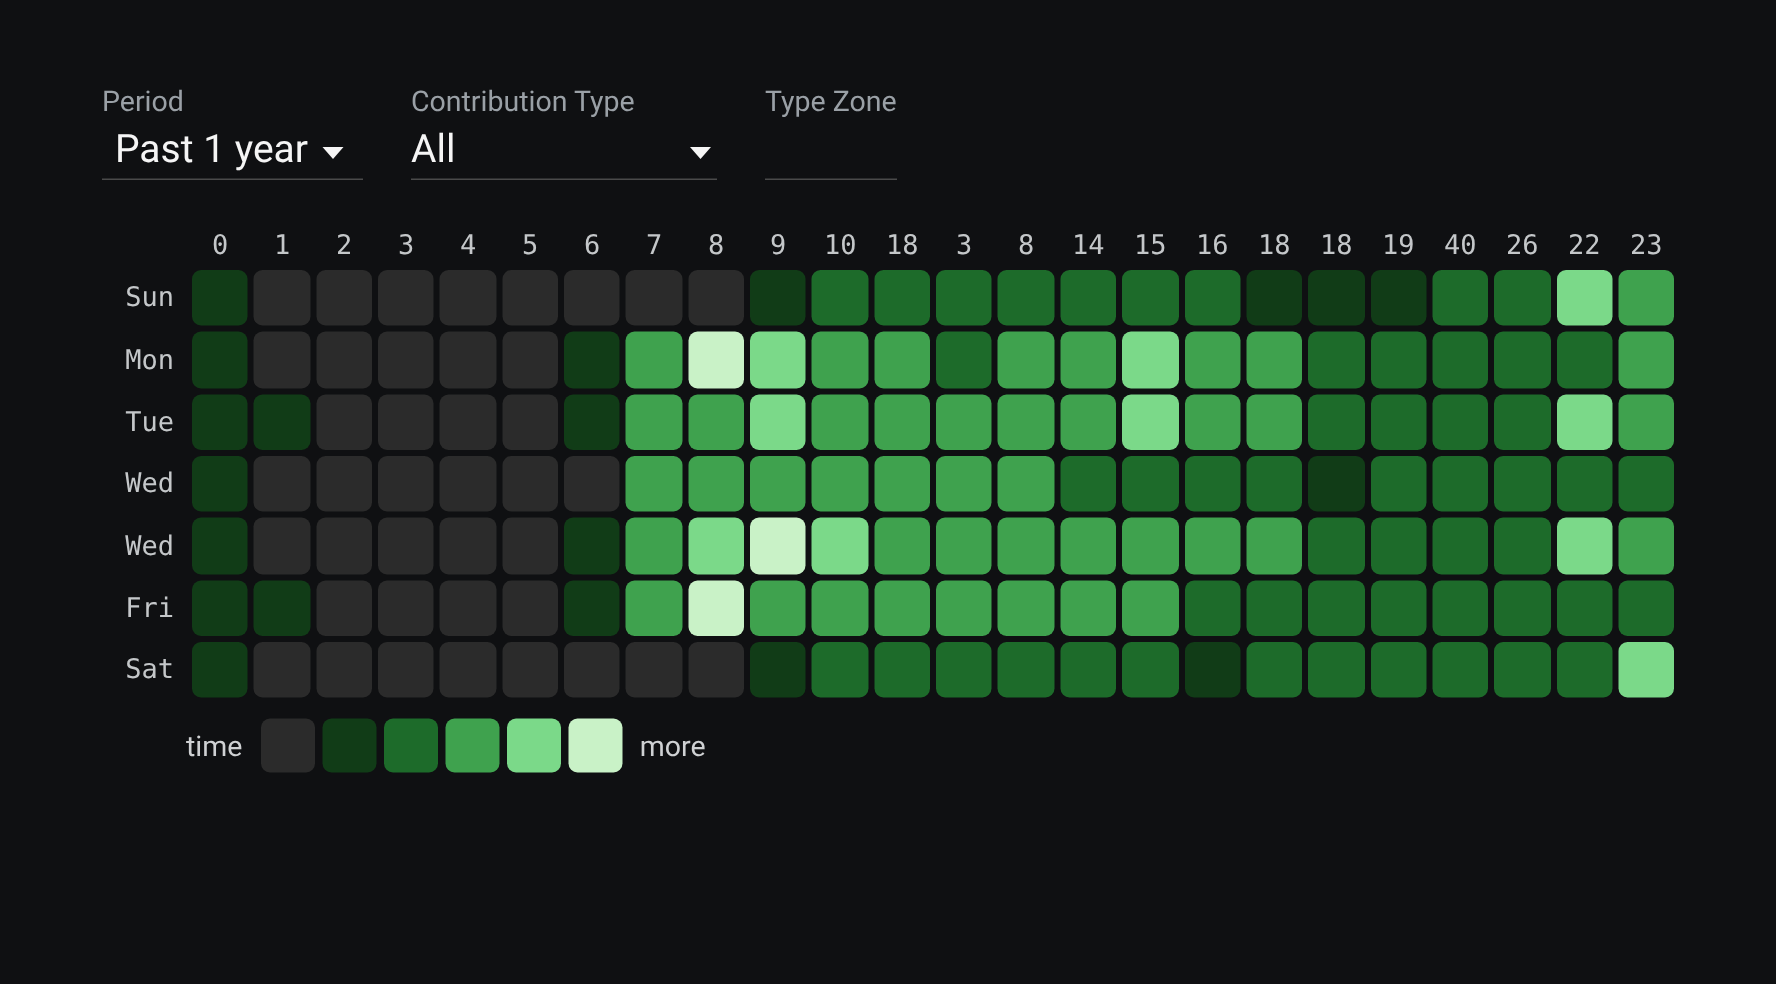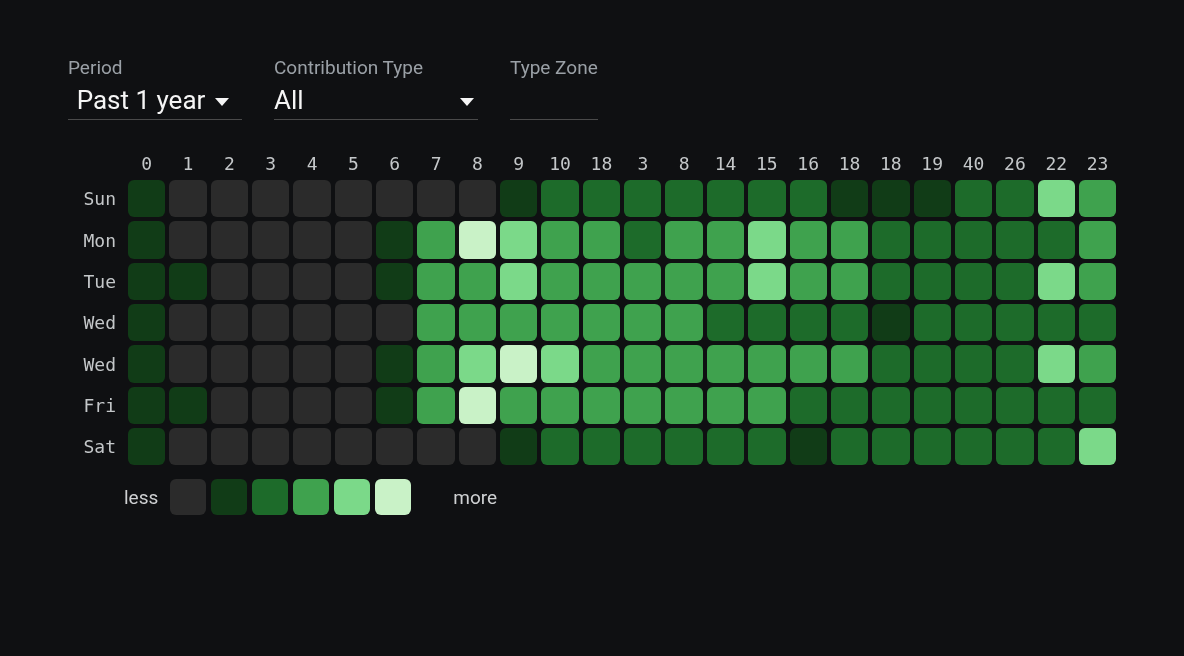--- a/index.html
+++ b/index.html
@@ -122,21 +122,20 @@
   .legend-scale {
     display: flex;
     gap: 5px;
   }
   .legend-cell {
     width: 36px;
     height: 36px;
     border-radius: 6px;
   }
   .legend-more {
-    margin-left: 30px;
   }
 </style>
 </head>
 <body>
 
 <div class="wrap">
 
   <div class="filters">
 
     <div class="filter w-period">
@@ -364,21 +363,21 @@
         <div class="cell" title="Sat 18:00 — level 2" style="background: rgb(29, 107, 42);"></div>
         <div class="cell" title="Sat 19:00 — level 2" style="background: rgb(29, 107, 42);"></div>
         <div class="cell" title="Sat 20:00 — level 2" style="background: rgb(29, 107, 42);"></div>
         <div class="cell" title="Sat 21:00 — level 2" style="background: rgb(29, 107, 42);"></div>
         <div class="cell" title="Sat 22:00 — level 2" style="background: rgb(29, 107, 42);"></div>
         <div class="cell" title="Sat 23:00 — level 4" style="background: rgb(123, 217, 137);"></div>
       </div>
   </div>
 
   <div class="legend">
-    <span>less</span>
+    <span>time</span>
     <div class="legend-scale" id="legend-scale">
         <div class="legend-cell" style="background: rgb(43, 43, 43);"></div>
         <div class="legend-cell" style="background: rgb(17, 60, 23);"></div>
         <div class="legend-cell" style="background: rgb(29, 107, 42);"></div>
         <div class="legend-cell" style="background: rgb(63, 162, 78);"></div>
         <div class="legend-cell" style="background: rgb(123, 217, 137);"></div>
         <div class="legend-cell" style="background: rgb(201, 242, 199);"></div>
       </div>
     <span class="legend-more">more</span>
   </div>

